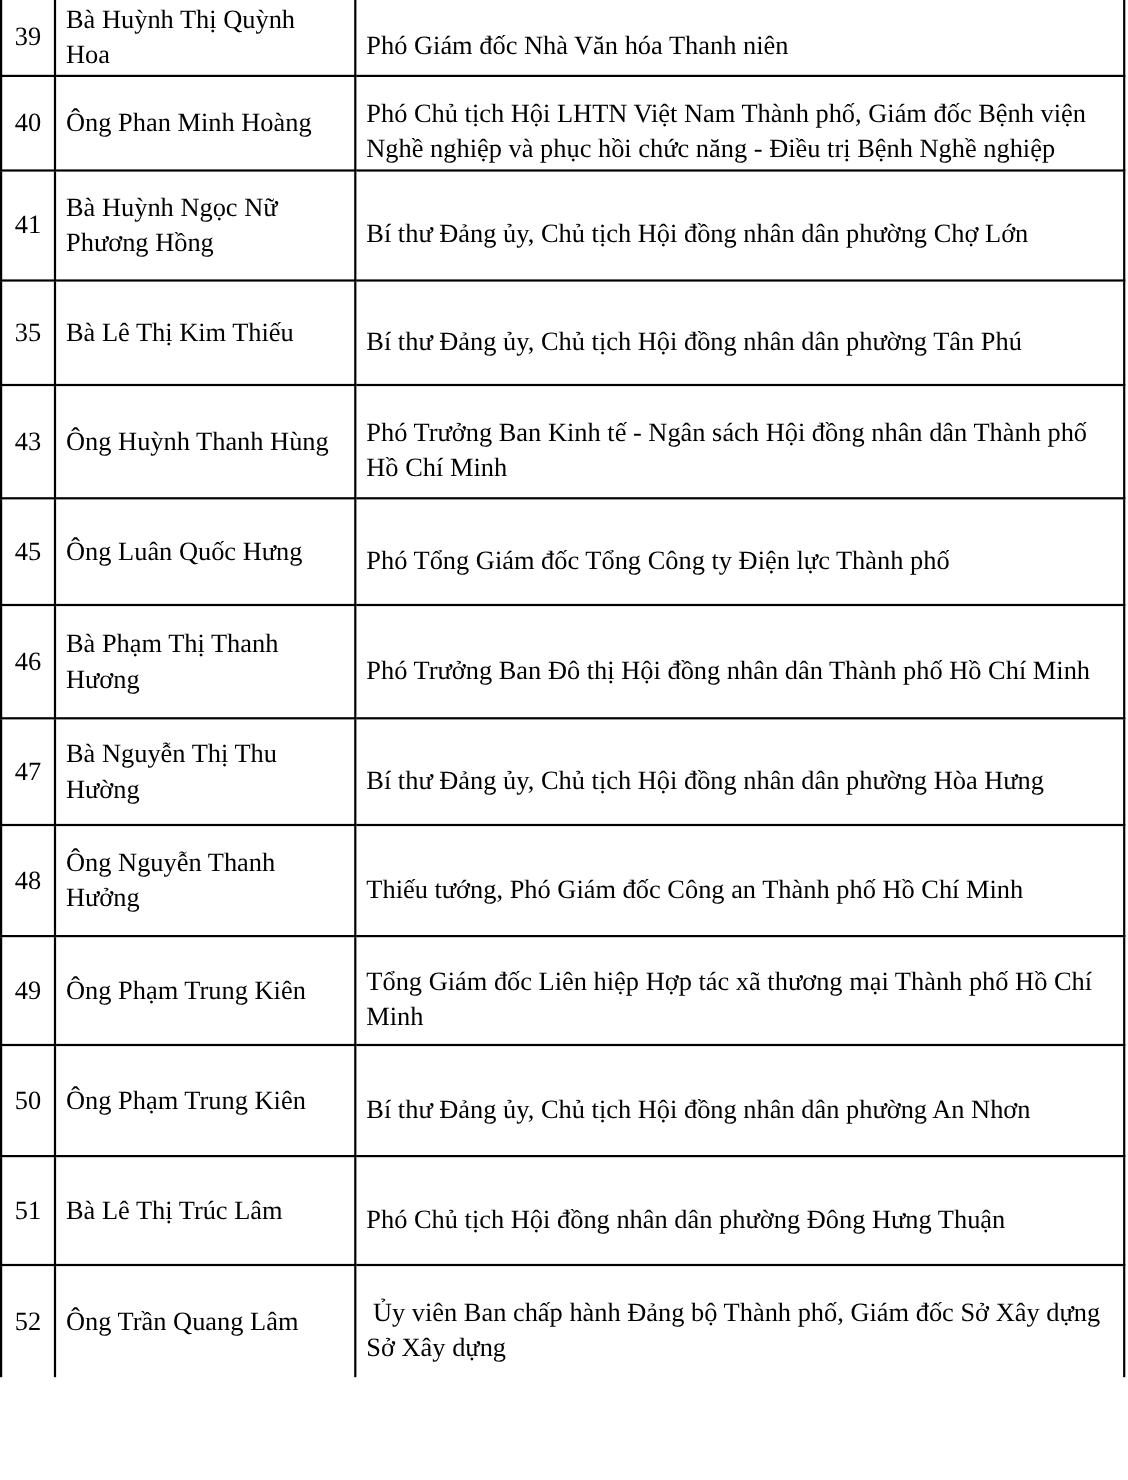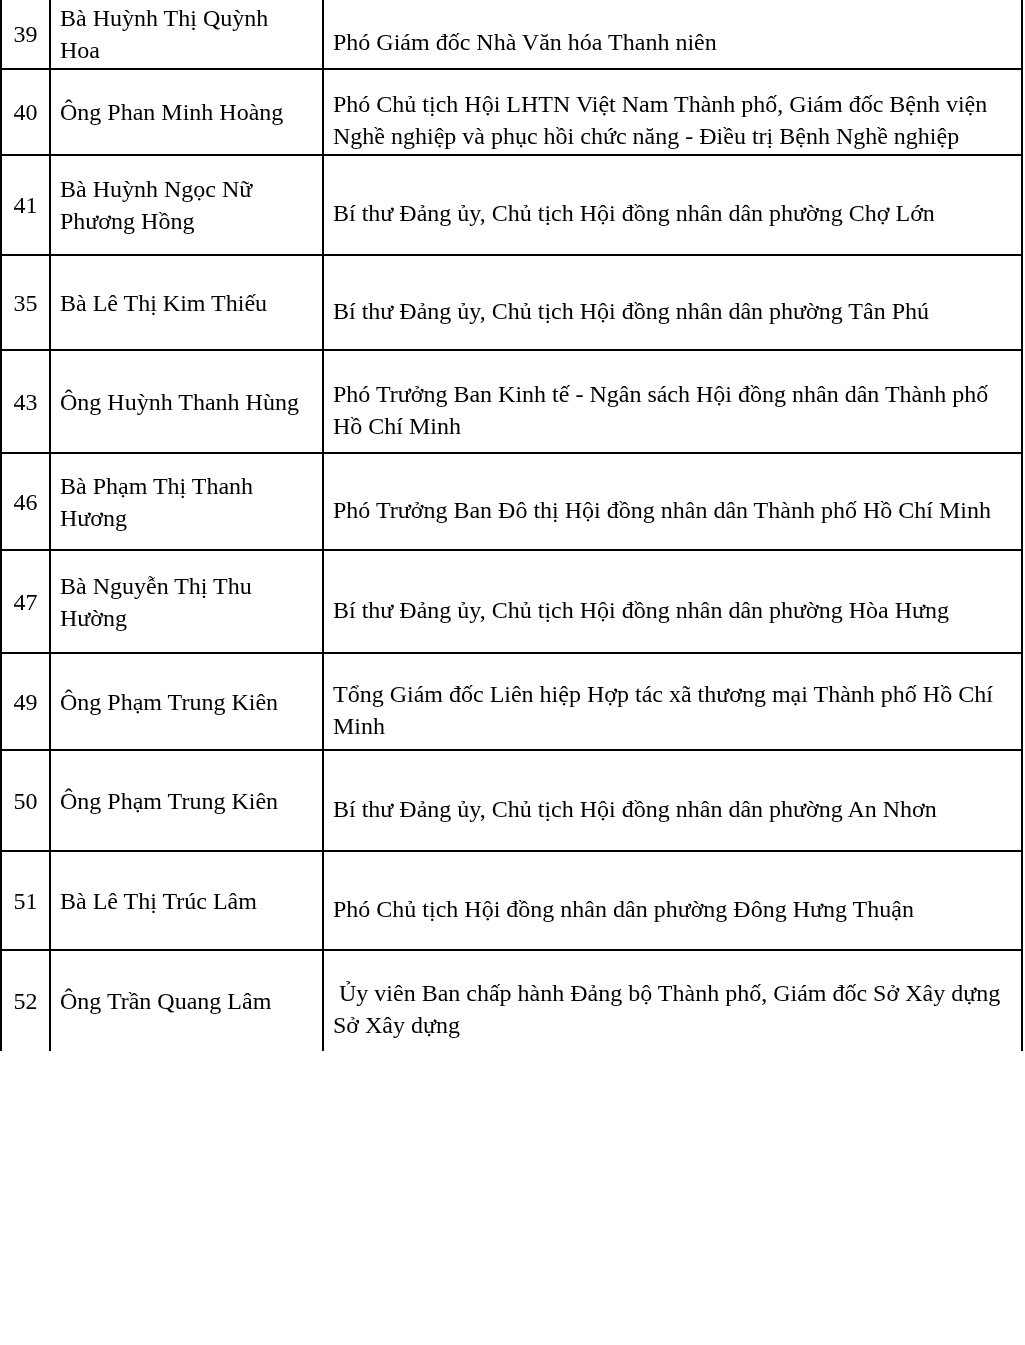--- a/index.html
+++ b/index.html
@@ -97,28 +97,38 @@
         <td class="c-no">35</td>
         <td class="c-name">Bà Lê Thị Kim Thiếu</td>
         <td class="c-pos">Bí thư Đảng ủy, Chủ tịch Hội đồng nhân dân phường Tân Phú</td>
       </tr>
       <tr>
         <td class="c-no">43</td>
         <td class="c-name">Ông Huỳnh Thanh Hùng</td>
         <td class="c-pos">Phó Trưởng Ban Kinh tế - Ngân sách Hội đồng nhân dân Thành phố Hồ Chí Minh</td>
       </tr>
       <tr>
+        <td class="c-no">45</td>
+        <td class="c-name">Ông Luân Quốc Hưng</td>
+        <td class="c-pos">Phó Tổng Giám đốc Tổng Công ty Điện lực Thành phố</td>
+      </tr>
+      <tr>
         <td class="c-no">46</td>
         <td class="c-name">Bà Phạm Thị Thanh Hương</td>
         <td class="c-pos">Phó Trưởng Ban Đô thị Hội đồng nhân dân Thành phố Hồ Chí Minh</td>
       </tr>
       <tr>
         <td class="c-no">47</td>
         <td class="c-name">Bà Nguyễn Thị Thu Hường</td>
         <td class="c-pos">Bí thư Đảng ủy, Chủ tịch Hội đồng nhân dân phường Hòa Hưng</td>
+      </tr>
+      <tr>
+        <td class="c-no">48</td>
+        <td class="c-name">Ông Nguyễn Thanh Hưởng</td>
+        <td class="c-pos">Thiếu tướng, Phó Giám đốc Công an Thành phố Hồ Chí Minh</td>
       </tr>
       <tr>
         <td class="c-no">49</td>
         <td class="c-name">Ông Phạm Trung Kiên</td>
         <td class="c-pos">Tổng Giám đốc Liên hiệp Hợp tác xã thương mại Thành phố Hồ Chí Minh</td>
       </tr>
       <tr>
         <td class="c-no">50</td>
         <td class="c-name">Ông Phạm Trung Kiên</td>
         <td class="c-pos">Bí thư Đảng ủy, Chủ tịch Hội đồng nhân dân phường An Nhơn</td>

